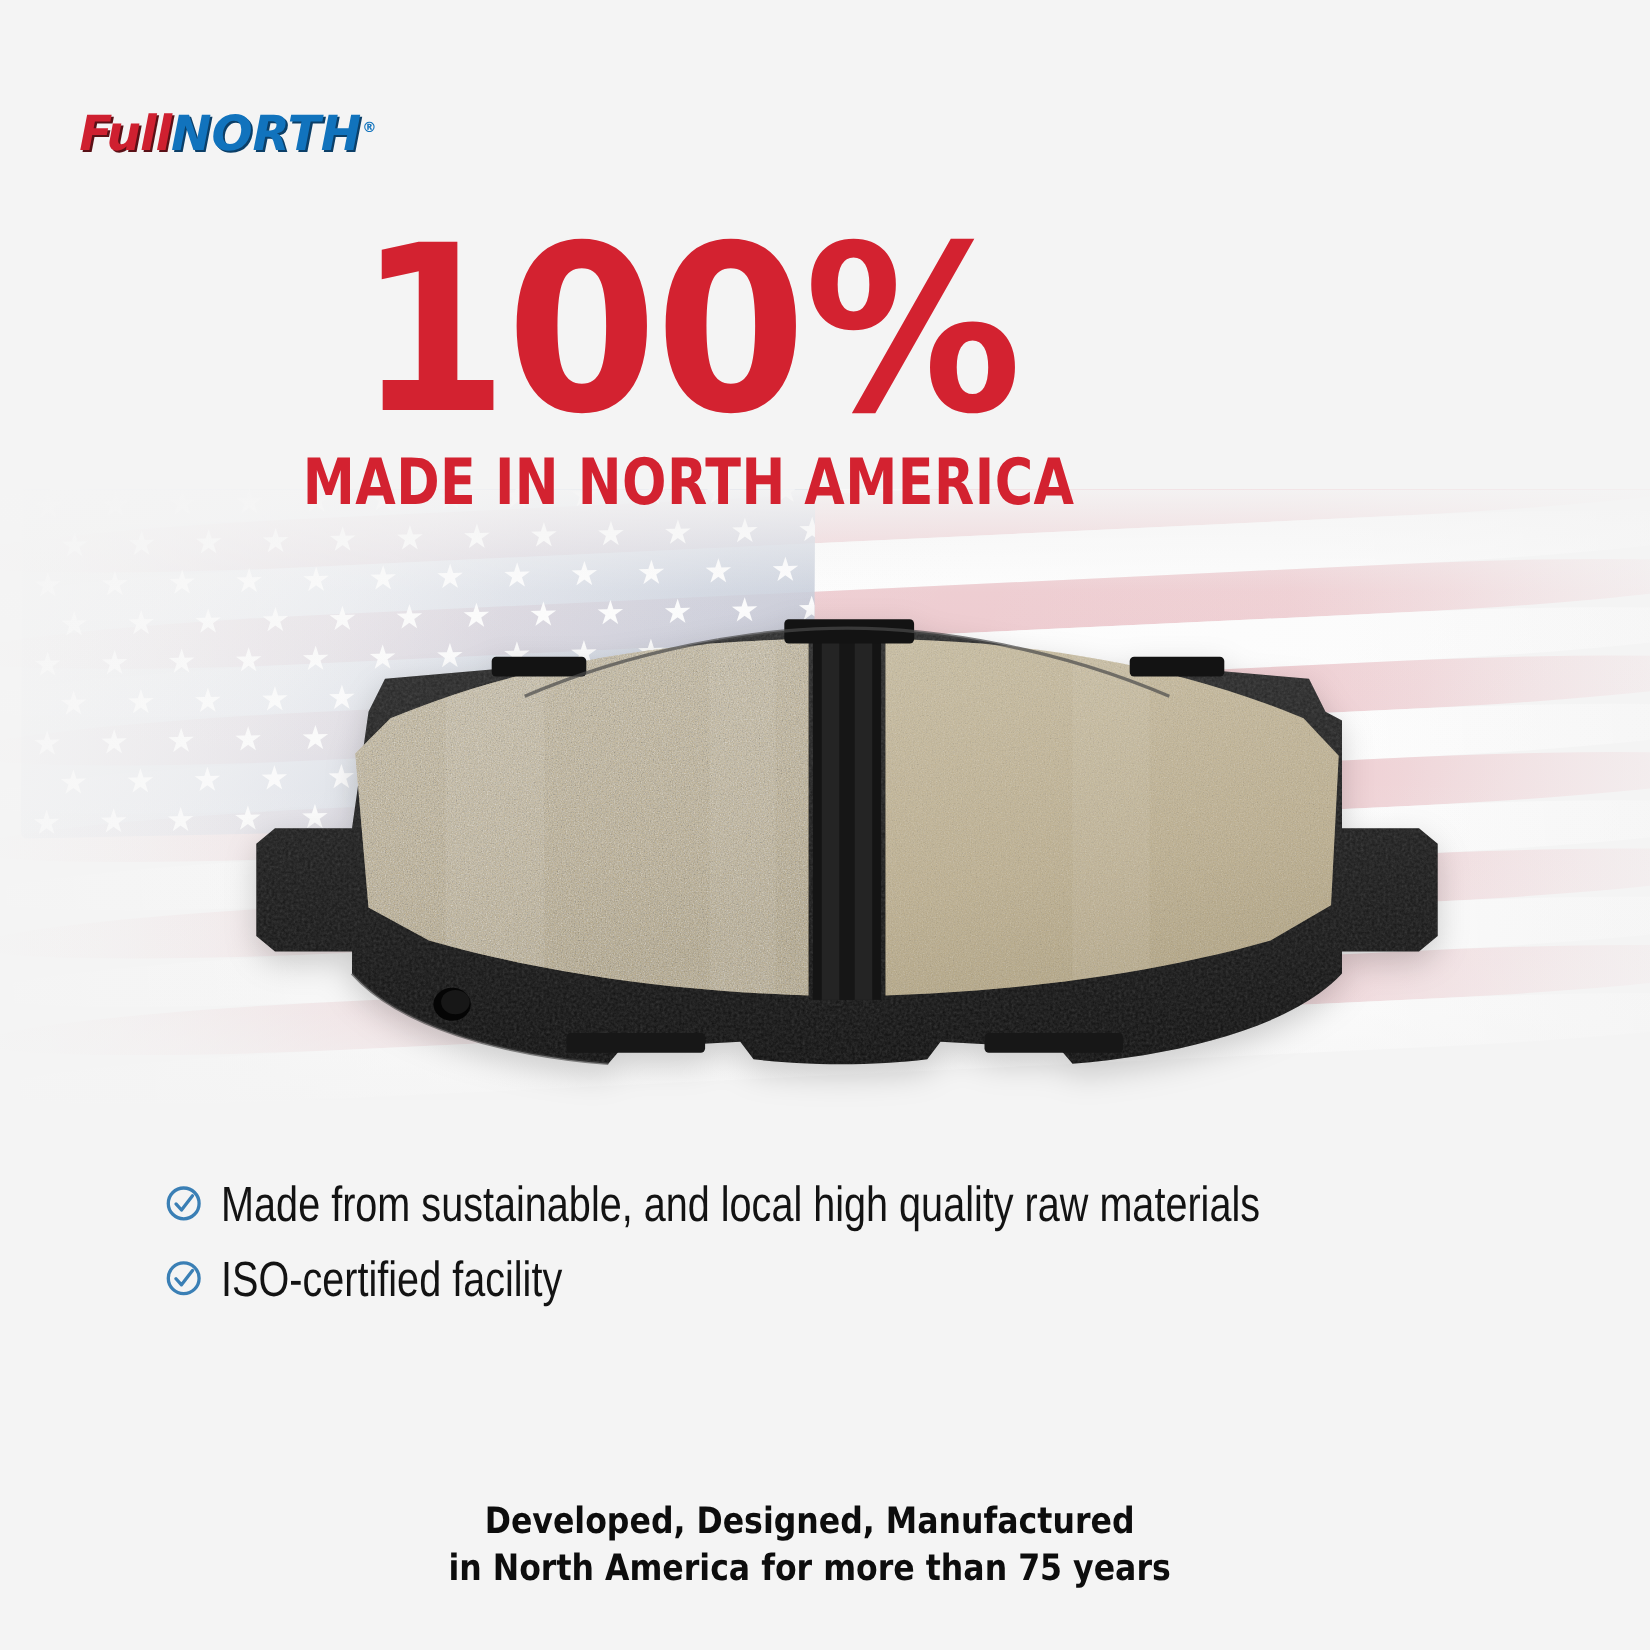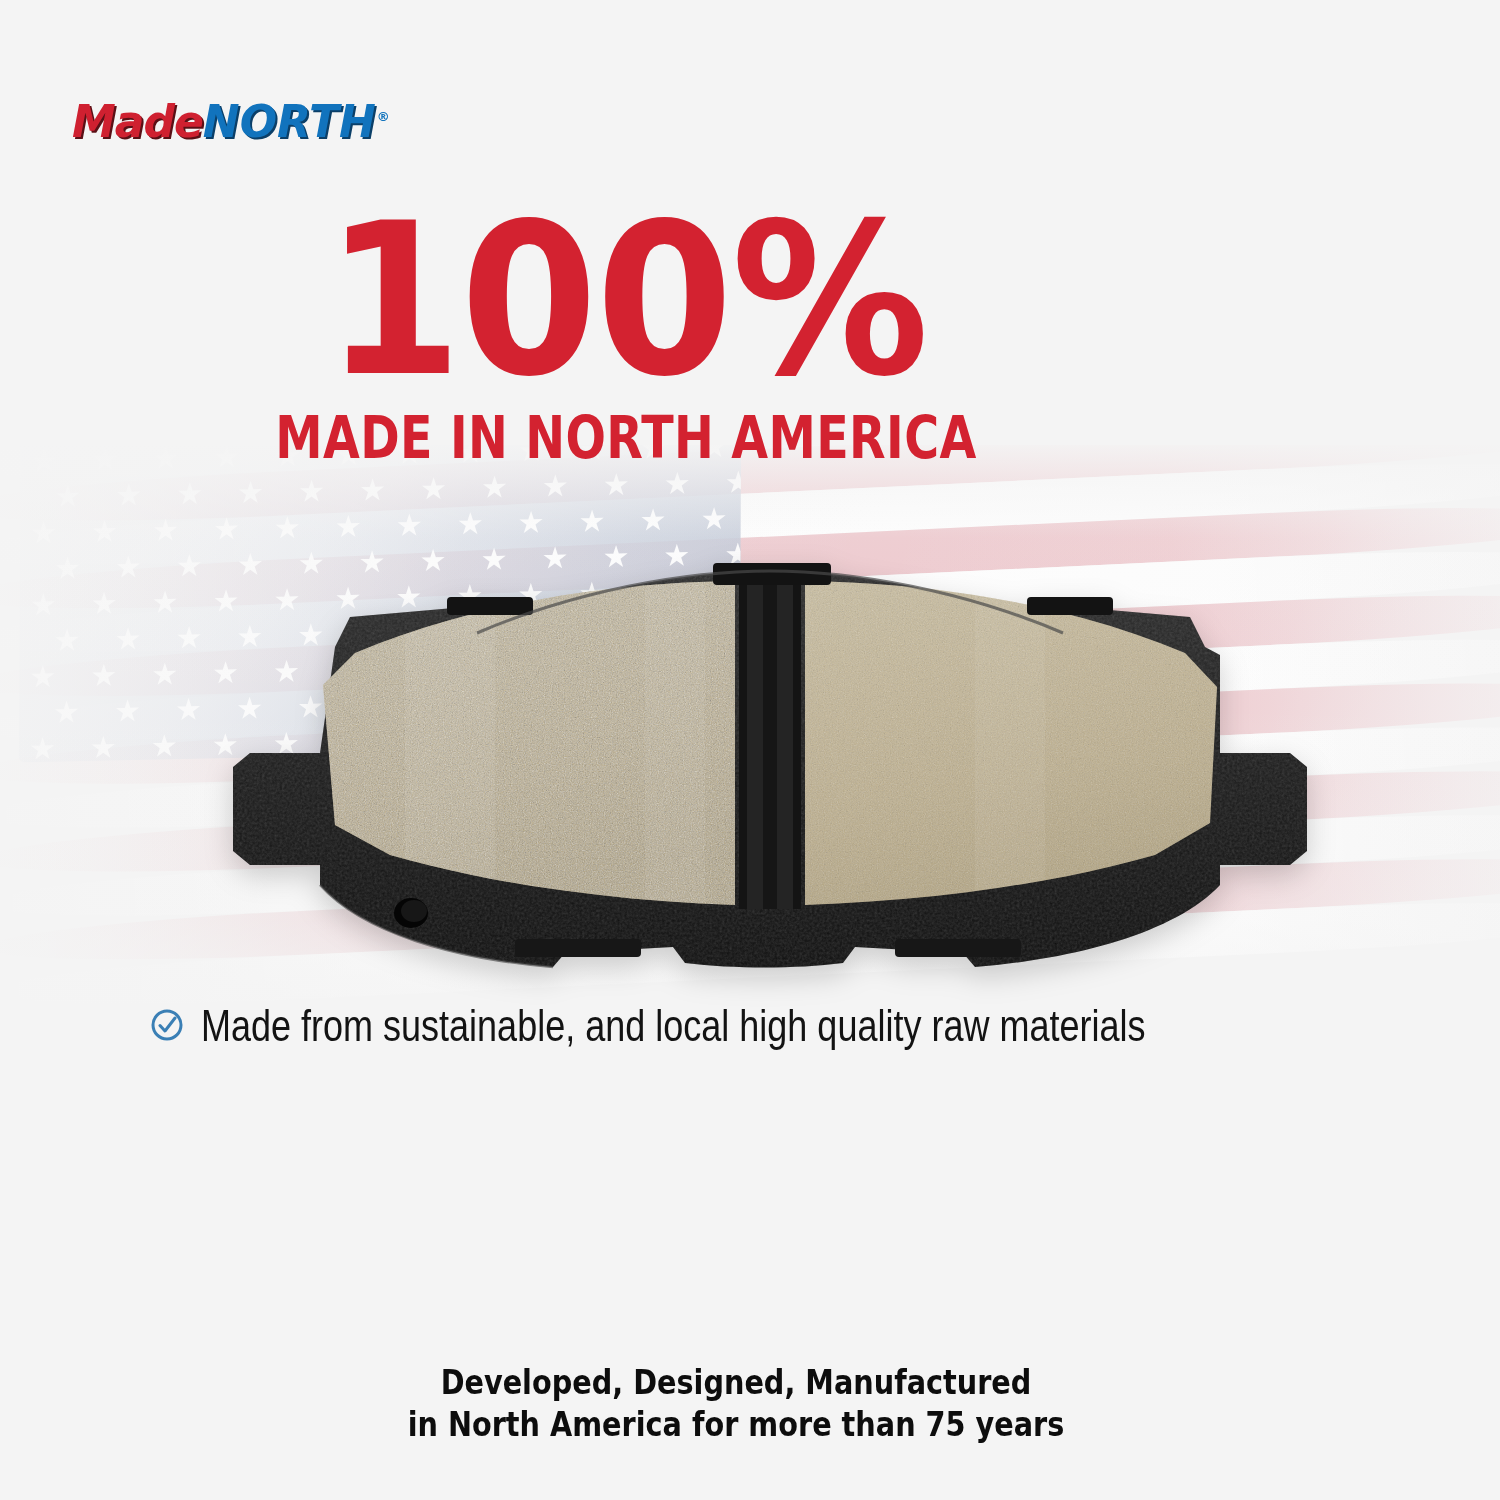--- a/index.html
+++ b/index.html
@@ -152,21 +152,21 @@
     position:absolute;
     left:215px;top:555px;
     width:1110px;height:430px;
     z-index:4;
     filter:drop-shadow(0 10px 14px rgba(0,0,0,0.18));
   }
   .pad svg{display:block;width:100%;height:100%;}
 
   
   .bullets{
-    position:absolute;left:150px;top:999px;width:1240px;
+    position:absolute;left:150px;top:1068px;width:1240px;
     z-index:6;
     text-align:right;
   }
   .bullet{
     display:flex;align-items:center;
     margin-bottom:16px;
     height:52px;
   }
   .check-icon{
     flex:0 0 auto;
@@ -198,21 +198,21 @@
     letter-spacing:0px;
     transform:scaleX(0.87);
   }
 </style>
 </head>
 <body>
 
 <div class="canvas">
 
   <div class="logo">
-    <span class="ameri">Made</span><span class="brakes">NORTH</span><span class="tm">®</span>
+    <span class="ameri">Full</span><span class="brakes">NORTH</span><span class="tm">®</span>
   </div>
 
   <div class="flag">
     <div class="flag-inner">
       <div class="stripe w" style="top:-10px;"></div>
       <div class="stripe" style="top:34px;"></div>
       <div class="stripe w" style="top:78px;"></div>
       <div class="stripe" style="top:122px;"></div>
       <div class="stripe w" style="top:166px;"></div>
       <div class="stripe" style="top:210px;"></div>
@@ -363,20 +363,27 @@
     <div class="bullet">
       <svg class="check-icon" viewBox="0 0 34 34">
         <circle cx="17" cy="17" r="14" fill="none" stroke="#3a7fb5" stroke-width="3"></circle>
         <path d="M 10 17.5 L 15 23 L 25 10" fill="none" stroke="#3a7fb5" stroke-width="3" stroke-linecap="round" stroke-linejoin="round"></path>
       </svg>
       <span class="bullet-text">Made from sustainable, and local high quality raw materials</span>
     </div>
 
 
 
+    <div class="bullet">
+      <svg class="check-icon" viewBox="0 0 34 34">
+        <circle cx="17" cy="17" r="14" fill="none" stroke="#3a7fb5" stroke-width="3"></circle>
+        <path d="M 10 17.5 L 15 23 L 25 10" fill="none" stroke="#3a7fb5" stroke-width="3" stroke-linecap="round" stroke-linejoin="round"></path>
+      </svg>
+      <span class="bullet-text">ISO-certified facility</span>
+    </div>
 
   </div>
 
   <div class="footer">
     <span class="footer-line">Developed, Designed, Manufactured</span>
     <span class="footer-line">in North America for more than 75 years</span>
   </div>
 
 </div>
 

